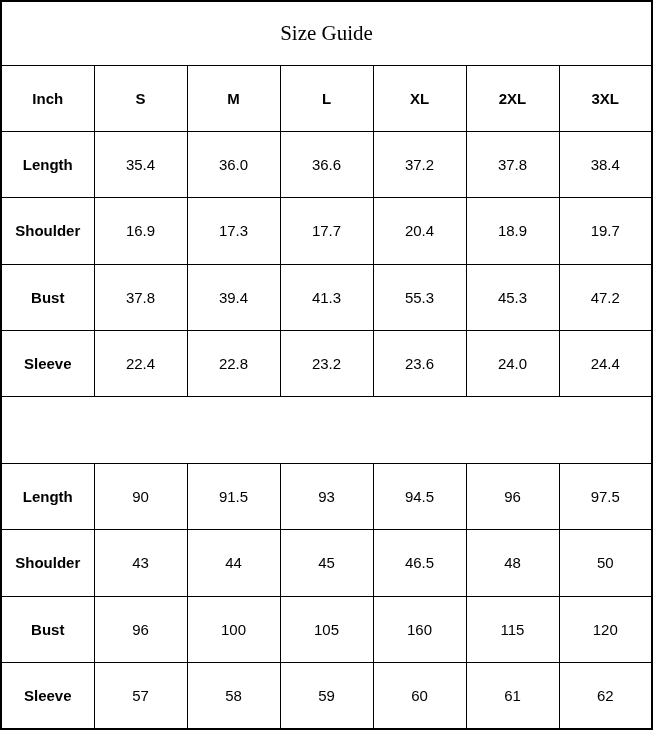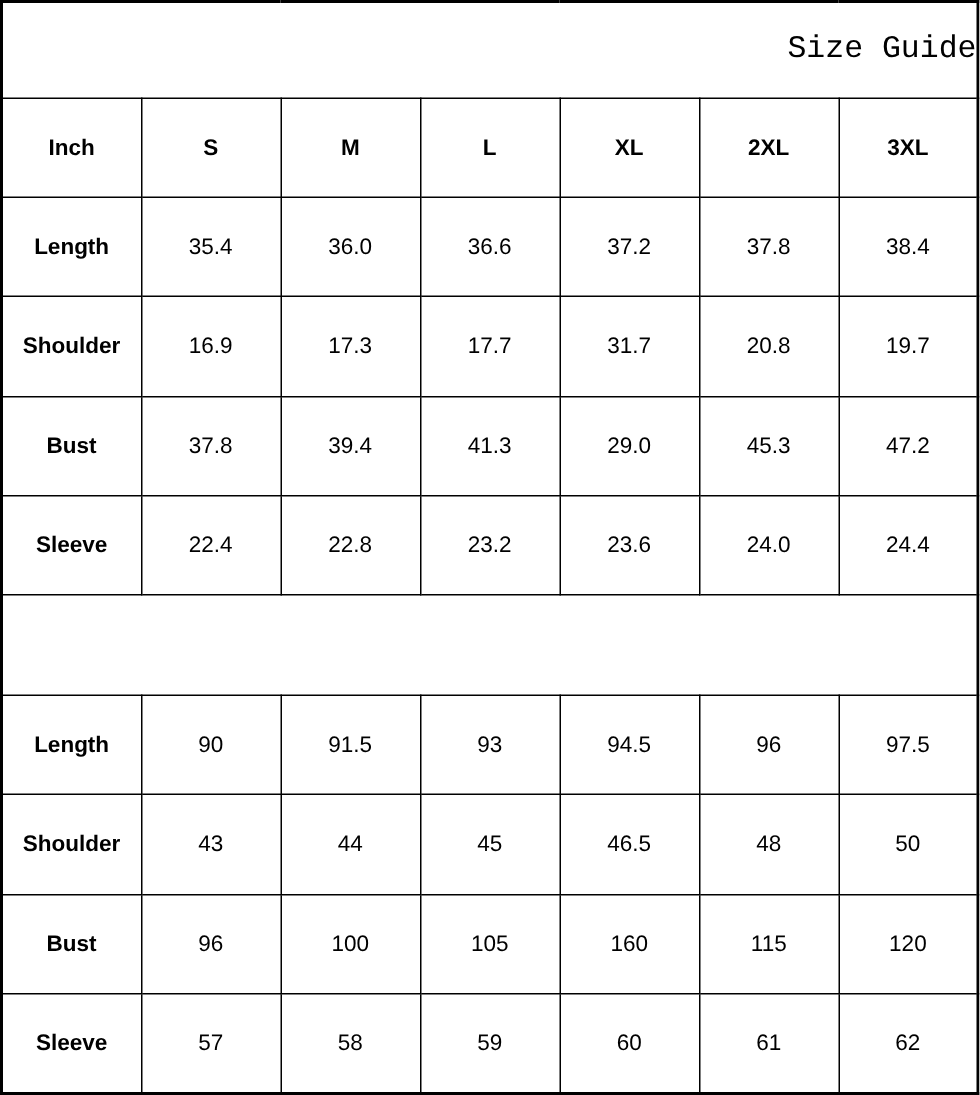--- a/index.html
+++ b/index.html
@@ -21,25 +21,24 @@
     border: 1.5px solid #000000;
     text-align: center;
     vertical-align: middle;
     padding: 0;
     overflow: hidden;
   }
   tr { height: 56px; }
   tr.title-row { height: 54px; }
   tr.footer-row { height: 55px; }
   td.title-cell {
-    font-family: Liberation Mono, monospace;
+    font-family: Liberation Serif, serif;
     font-size: 21px;
     font-weight: normal;
     letter-spacing: 0px;
-    text-align: right;
   }
   td.hd {
     font-weight: bold;
     font-size: 15px;
   }
   td.val {
     font-weight: normal;
     font-size: 15px;
     text-align: center;
   }
@@ -92,31 +91,31 @@
     <td class="val">37.2</td>
     <td class="val">37.8</td>
     <td class="val">38.4</td>
   </tr>
 
   <tr>
     <td class="hd">Shoulder</td>
     <td class="val">16.9</td>
     <td class="val">17.3</td>
     <td class="val">17.7</td>
-    <td class="val">31.7</td>
-    <td class="val">20.8</td>
+    <td class="val">20.4</td>
+    <td class="val">18.9</td>
     <td class="val">19.7</td>
   </tr>
 
   <tr>
     <td class="hd">Bust</td>
     <td class="val">37.8</td>
     <td class="val">39.4</td>
     <td class="val">41.3</td>
-    <td class="val">29.0</td>
+    <td class="val">55.3</td>
     <td class="val">45.3</td>
     <td class="val">47.2</td>
   </tr>
 
   <tr>
     <td class="hd">Sleeve</td>
     <td class="val">22.4</td>
     <td class="val">22.8</td>
     <td class="val">23.2</td>
     <td class="val">23.6</td>

